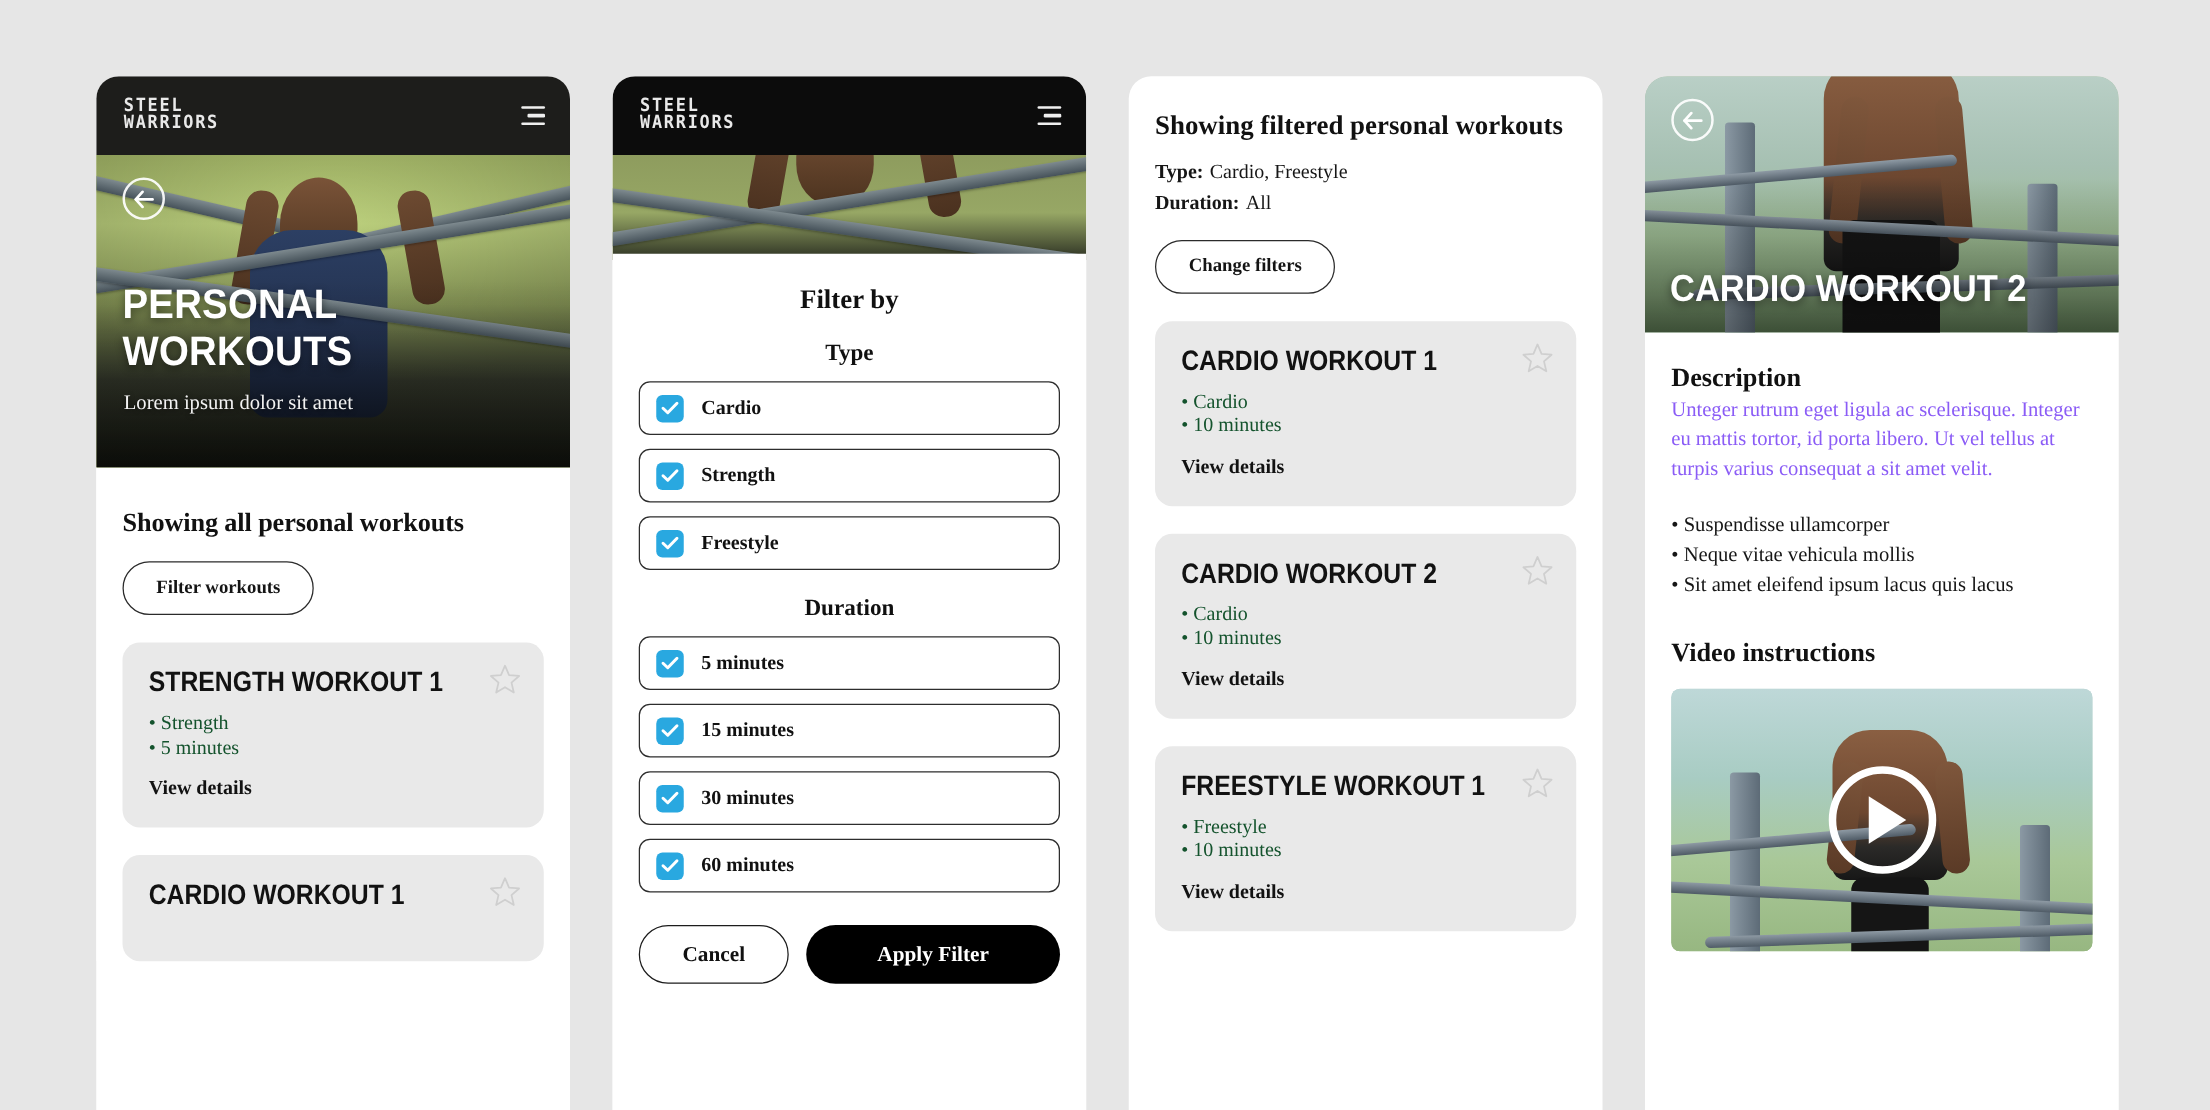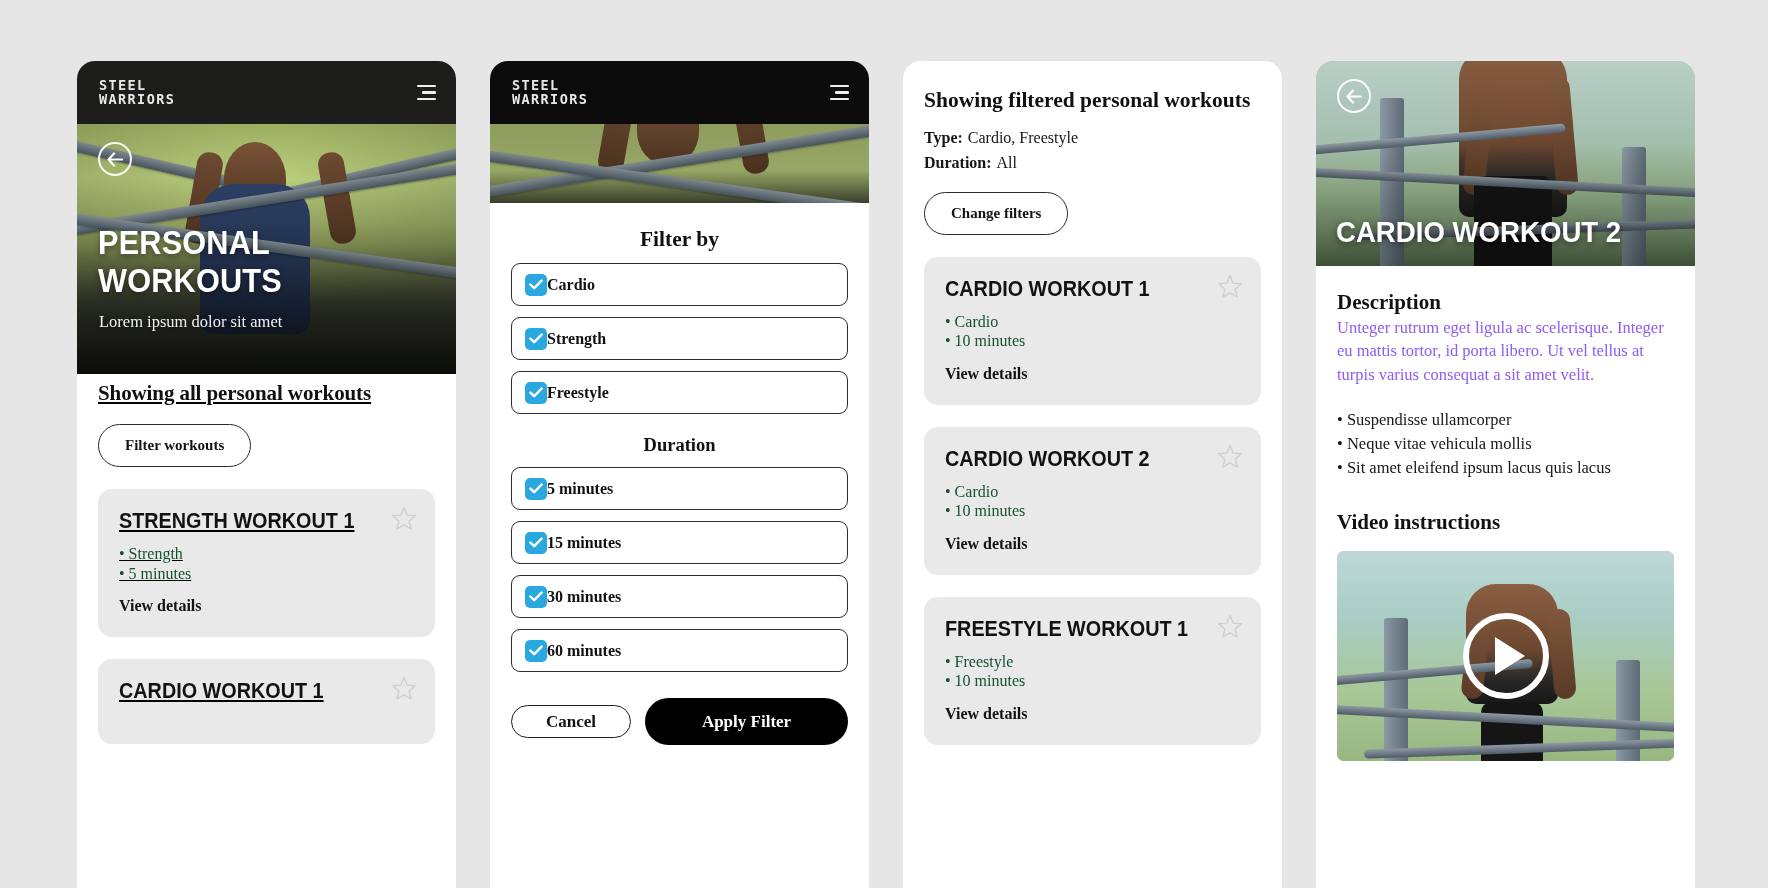--- a/index.html
+++ b/index.html
@@ -142,21 +142,21 @@
     width: 34px; height: 34px;
     border: 2.2px solid rgba(255,255,255,0.92);
     border-radius: 50%;
     display: flex; align-items: center; justify-content: center;
     cursor: pointer;
     z-index: 4;
   }
   .back-btn svg { display:block; }
 
   
-  .content { padding: 7px 21px 0 21px; background: #fff; text-decoration: underline; }
+  .content { padding: 32px 21px 0 21px; background: #fff; }
   .section-head {
     font-size: 21px;
     font-weight: bold;
     color: #111;
     letter-spacing: -0.1px;
   }
   .pill-btn {
     display: inline-flex;
     align-items: center; justify-content: center;
     height: 43px;
@@ -230,20 +230,21 @@
   .modal-sub {
     text-align: center;
     font-weight: bold;
     font-size: 18.5px;
     color: #101010;
     margin-top: 21px;
   }
   .check-row {
     display: flex;
     align-items: center;
+    gap: 14px;
     height: 43px;
     margin-top: 11px;
     padding: 0 13px;
     border: 1.2px solid #2d2d2d;
     border-radius: 9px;
     background: #fff;
     cursor: pointer;
   }
   .cbox {
     width: 22px; height: 22px;
@@ -258,21 +259,21 @@
     color: #111;
   }
   .modal-actions {
     display: flex;
     gap: 14px;
     margin-top: 26px;
     align-items: center;
   }
   .btn-cancel {
     flex: 0 0 auto;
-    height: 33px;
+    height: 47px;
     padding: 0 34px;
     border: 1.5px solid #1c1c1c;
     border-radius: 24px;
     background: #fff;
     font-family: "Liberation Serif", serif;
     font-weight: bold;
     font-size: 17px;
     color: #111;
     cursor: pointer;
   }
@@ -508,20 +509,21 @@
         <div class="fig-arm l" style="top:-50%;"></div>
         <div class="fig-arm r" style="top:-50%;"></div>
         <div class="bar b1" style="top:36%;"></div>
         <div class="bar b2" style="top:66%;"></div>
       </div>
     </div>
 
     <div class="modal-sheet">
       <div class="modal-title">Filter by</div>
 
+      <div class="modal-sub">Type</div>
       <div class="check-row">
         <span class="cbox">
           <svg width="14" height="11" viewBox="0 0 14 11">
               <path d="M1.4 5.6 L5.2 9.2 L12.6 1.6" fill="none" stroke="#fff" stroke-width="2.4" stroke-linecap="round" stroke-linejoin="round"></path>
             </svg>
         </span>
         <span class="check-label">Cardio</span>
       </div>
       <div class="check-row">
         <span class="cbox">

